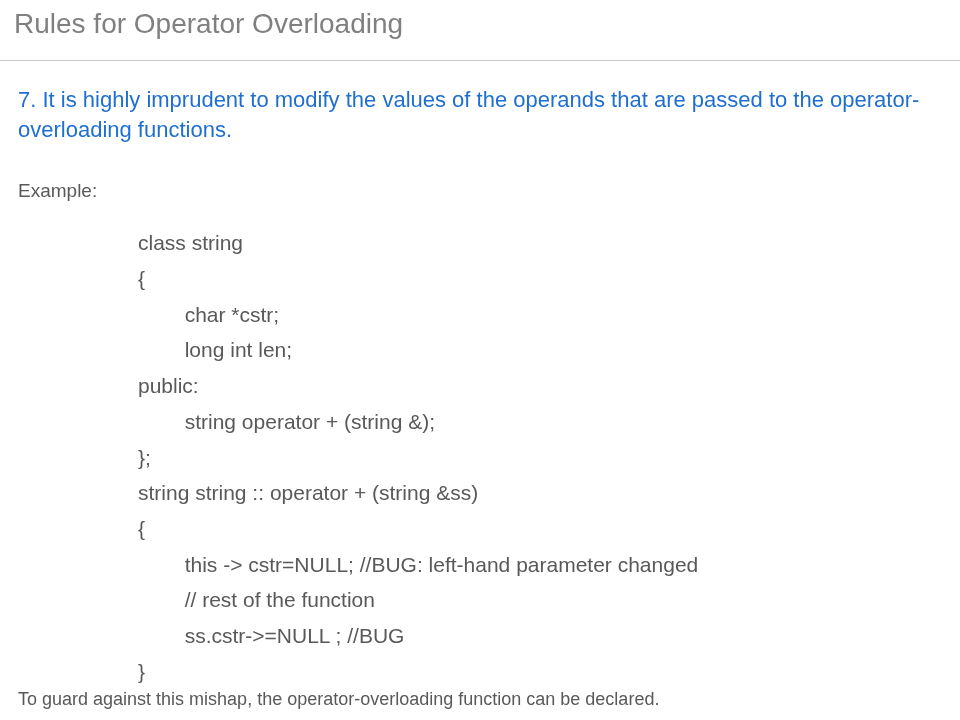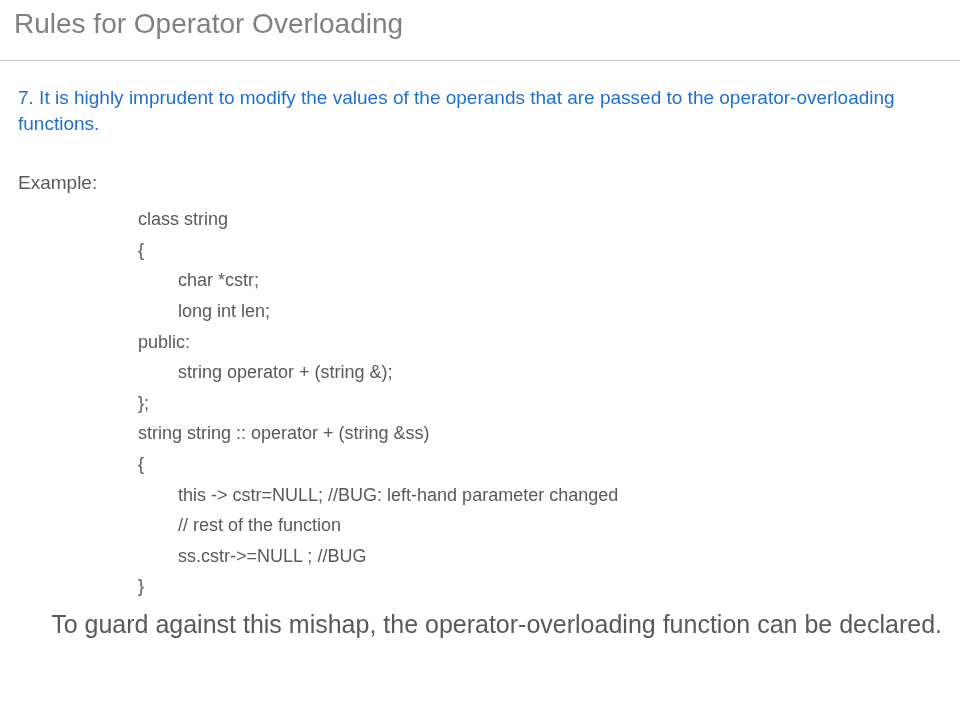--- a/index.html
+++ b/index.html
@@ -22,42 +22,40 @@
       color: #808080;
       padding: 8px 14px 20px 14px;
       border-bottom: 1.5px solid #c9c9c9;
       margin-bottom: 24px;
     }
     .content {
       padding: 0 18px;
     }
     .rule-text {
       color: #1f6fd1;
-      font-size: 19px;
+      font-size: 22px;
       line-height: 1.35;
       margin-bottom: 36px;
     }
     .example-label {
       color: #595959;
       font-size: 19px;
-      margin-bottom: 10px;
+      margin-bottom: 23px;
     }
     .code-block {
       font-family: Arial, Helvetica, sans-serif;
-      font-size: 18px;
+      font-size: 21px;
       color: #595959;
       line-height: 1.7;
       white-space: pre;
       margin-left: 120px;
-      margin-bottom: 8px;
     }
     .footer-text {
       color: #595959;
-      font-size: 25px;
-      text-align: right;
+      font-size: 18px;
     }
   </style>
 </head>
 <body>
 
 <div class="title">Rules for Operator Overloading</div>
 
 <div class="content">
   <div class="rule-text">7. It is highly imprudent to modify the values of the operands that are passed to the operator-overloading functions.</div>
   <div class="example-label">Example:</div>

